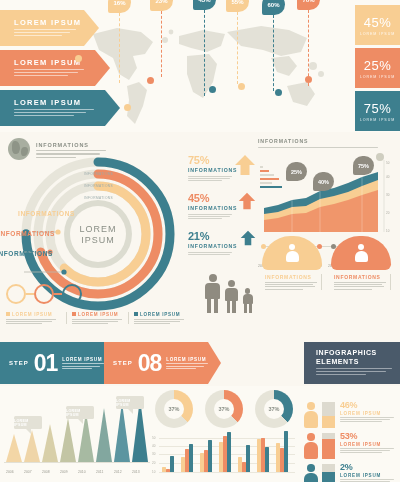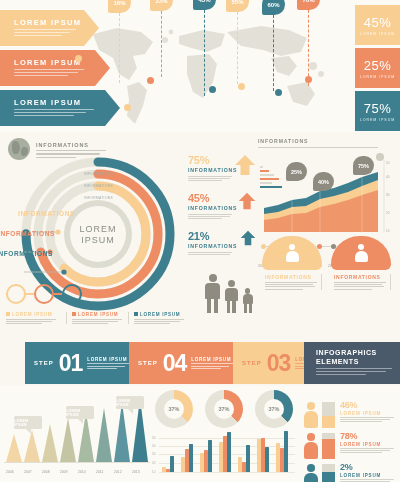--- a/index.html
+++ b/index.html
@@ -88,21 +88,21 @@
   .pttl { font-size: 5px; font-weight: bold; letter-spacing: .7px; margin-top: 4px; }
 
   .fam { position: absolute; left: 6px; top: 4px; width: 52px; height: 44px; }
   .fig { position: absolute; }
   .fig .h { position: absolute; border-radius: 50%; background: #8F8B80; }
   .fig .b { position: absolute; background: #8F8B80; border-radius: 4px 4px 1px 1px; }
   .fig .lg { position: absolute; background: #8F8B80; }
 
   
   .steps { position: absolute; left: 0; top: 340px; width: 400px; height: 46px; background: #FAF7F0; }
-  .step { position: absolute; top: 2px; height: 42px; display: flex; align-items: center; padding-left: 25px; }
+  .step { position: absolute; top: 2px; height: 42px; display: flex; align-items: center; }
   .step .sbody { height: 42px; display: flex; align-items: center; padding-left: 9px; gap: 5px; }
   .step .stip { width: 0; height: 0; border-top: 21px solid transparent; border-bottom: 21px solid transparent; }
   .sword { font-size: 6px; font-weight: bold; letter-spacing: 1px; color: #fff; }
   .snum { font-size: 23px; font-weight: bold; color: #fff; letter-spacing: -1px; }
   .stxt { width: 44px; }
   .stxt .st { font-size: 4.6px; font-weight: bold; letter-spacing: .7px; color: #fff; }
   .stxt .ln { background: #fff; opacity: .6; height: .9px; margin-top: 1.4px; margin-bottom: 0; }
   .ie { position: absolute; right: 0; top: 2px; width: 96px; height: 42px; background: #4A5A6A; padding: 7px 6px 0 12px; }
   .ie .t { font-size: 7px; font-weight: bold; color: #fff; letter-spacing: .6px; line-height: 8.5px; }
   .ie .ln { background: #fff; opacity: .45; height: .9px; margin-top: 2px; margin-bottom: 1.4px; }
@@ -504,44 +504,31 @@
             <div class="ln" style="width:38px"></div>
             <div class="ln" style="width:30px"></div>
         </div>
       </div>
       <div class="stip" style="border-left:13px solid #3D7F8E"></div>
     </div>
 
     <div class="step" style="left:104px">
       <div class="sbody" style="width:104px;background:#EE8C64">
         <div class="sword">STEP</div>
-        <div class="snum">04</div>
+        <div class="snum">08</div>
         <div class="stxt">
           <div class="st">LOREM IPSUM</div>
           <div class="ln" style="width:42px"></div>
             <div class="ln" style="width:38px"></div>
             <div class="ln" style="width:30px"></div>
         </div>
       </div>
       <div class="stip" style="border-left:13px solid #EE8C64"></div>
     </div>
 
-    <div class="step" style="left:208px">
-      <div class="sbody" style="width:104px;background:#F8CE93">
-        <div class="sword" style="color:#EE8C64">STEP</div>
-        <div class="snum" style="color:#EE8C64">03</div>
-        <div class="stxt">
-          <div class="st" style="color:#EE8C64">LOREM IPSUM</div>
-          <div class="ln" style="background:#EE8C64;width:42px"></div>
-            <div class="ln" style="background:#EE8C64;width:38px"></div>
-            <div class="ln" style="background:#EE8C64;width:30px"></div>
-        </div>
-      </div>
-      <div class="stip" style="border-left:13px solid #F8CE93"></div>
-    </div>
 
     <div class="ie">
       <div class="t">INFOGRAPHICS</div>
       <div class="t">ELEMENTS</div>
       <div class="ln" style="width:76px"></div>
         <div class="ln" style="width:70px"></div>
         <div class="ln" style="width:50px"></div>
     </div>
   </div>
 
@@ -657,21 +644,21 @@
 
       <div class="prow" style="top:33px">
         <div class="ppic">
           <div class="h" style="background:#EE8C64"></div>
             <div class="b" style="background:#EE8C64"></div>
         </div>
         <div class="pbar">
           <div class="pfill" style="height:78%;background:#EE8C64"></div>
         </div>
         <div class="ptxt">
-          <div class="ppct" style="color:#EE8C64">78%</div>
+          <div class="ppct" style="color:#EE8C64">53%</div>
           <div class="plbl" style="color:#EE8C64">LOREM IPSUM</div>
           <div class="ln" style="width:54px"></div>
             <div class="ln" style="width:50px"></div>
             <div class="ln" style="width:42px"></div>
         </div>
       </div>
 
       <div class="prow" style="top:64px">
         <div class="ppic">
           <div class="h" style="background:#3D7F8E"></div>

